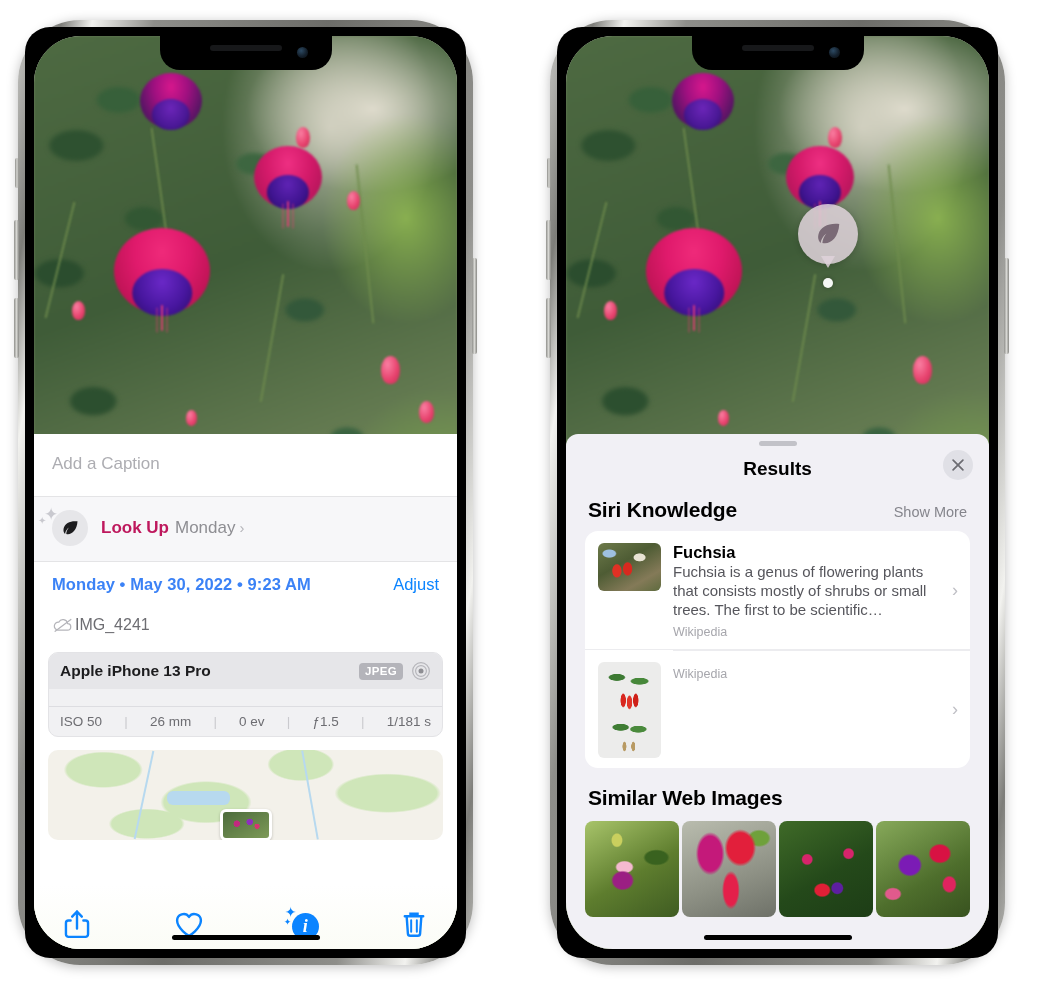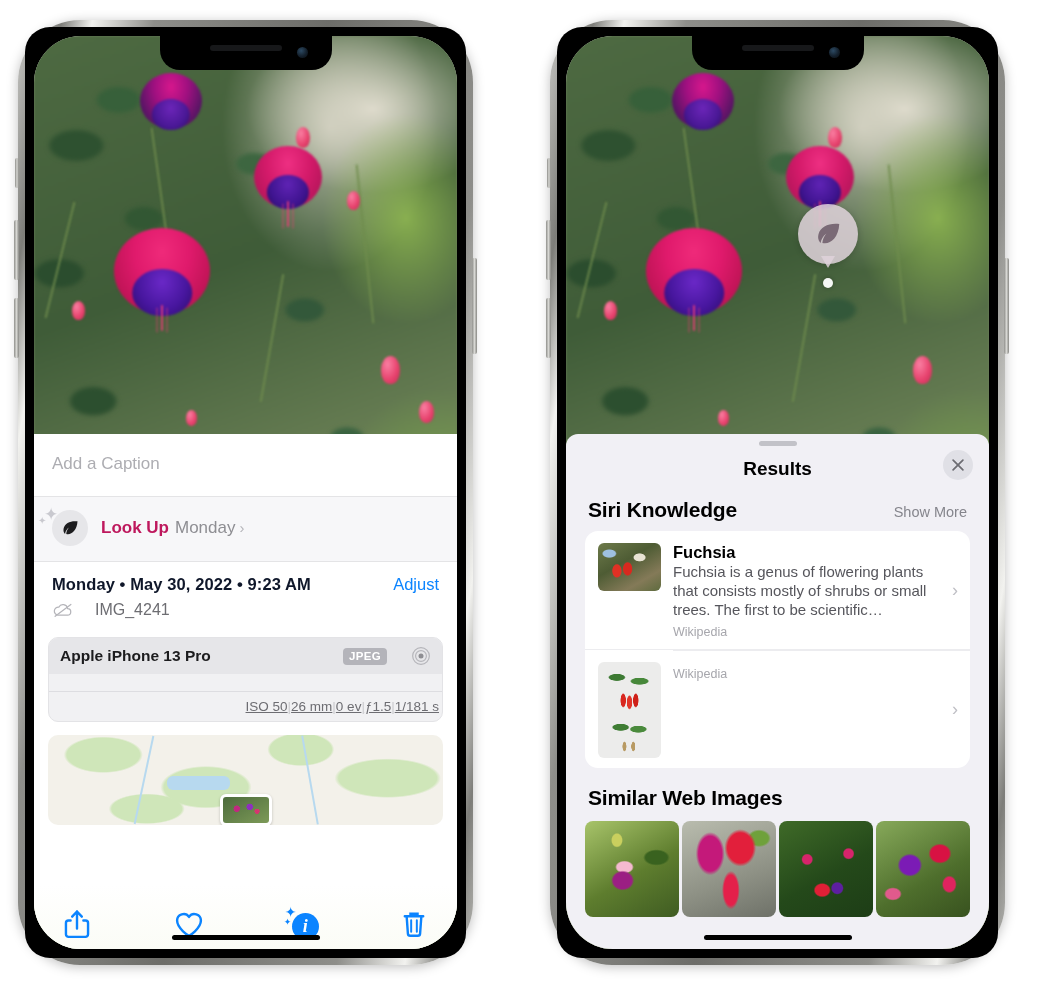--- a/index.html
+++ b/index.html
@@ -148,53 +148,53 @@
     position: absolute; color: #c9c9cf; font-size: 13px; line-height: 1;
   }
   .sp1 { top: -4px; left: -8px; font-size: 17px; }
   .sp2 { top: 6px; left: -14px; font-size: 10px; }
   .lookup-title { font-size: 17px; font-weight: 700; color: #be185d; }
   .lookup-sub   { font-size: 17px; font-weight: 400; color: #8e8e93; margin-left: 6px; }
   .chev-sm { color: #b5b5ba; font-size: 15px; margin-left: 4px; }
 
   .meta-block { padding: 13px 18px 10px 18px; background: #fff; }
   .meta-line1 { display: flex; align-items: baseline; justify-content: space-between; }
-  .meta-date  { font-size: 16.5px; font-weight: 700; color: #0f172a; letter-spacing: .1px; }
+  .meta-date  { font-size: 16.5px; font-weight: 700; color: #3b82f6; letter-spacing: .1px; }
   .meta-adjust{ font-size: 16.5px; color: #0b84ff; }
-  .meta-line2 { display: flex; align-items: center; gap: 21px; margin-top: 7px; }
+  .meta-line2 { display: flex; align-items: center; gap: 1px; margin-top: 22px; }
   .meta-file  { font-size: 16px; color: #6d6d72; }
   .nocloud { width: 22px; height: 16px; display: block; }
 
   .cam-card {
     margin: 8px 14px 0 14px; border-radius: 10px; overflow: hidden;
     background: #f1f1f3; border: 1px solid #e3e3e6;
   }
   .cam-head {
     display: flex; align-items: center; justify-content: space-between;
     padding: 8px 11px; background: #e6e6e9;
   }
   .cam-model { font-size: 15.5px; font-weight: 700; color: #1c1c1e; }
-  .cam-head-right { display: flex; align-items: center; gap: 24px; }
+  .cam-head-right { display: flex; align-items: center; gap: 8px; }
   .tag-jpeg {
     background: #b4b4ba; color: #fff; font-size: 11.5px; font-weight: 600;
     padding: 2.5px 6px; border-radius: 4px; letter-spacing: .3px;
   }
   .aperture-ic { width: 20px; height: 20px; display: block; }
   .cam-body { padding: 8px 11px 9px 11px; }
   .cam-l1 { font-size: 15.5px; color: #5b5b60; }
   .cam-l2row { display: flex; align-items: center; justify-content: space-between; margin-top: 4px; }
   .cam-l2 { font-size: 15.5px; color: #5b5b60; }
   .tag-vibrant {
     border: 1px solid #aeaeb3; color: #6b6b70; font-size: 11.5px;
     padding: 2.5px 9px; border-radius: 11px; letter-spacing: .4px;
   }
   .cam-foot {
-    display: flex; align-items: center; justify-content: flex-end;
-    border-top: 1px solid #dddde1; padding: 7px 3px;
-    font-size: 13.5px; color: #6d6d72; text-decoration: underline;
+    display: flex; align-items: center; justify-content: space-between;
+    border-top: 1px solid #dddde1; padding: 7px 11px;
+    font-size: 13.5px; color: #6d6d72;
   }
   .cam-foot .sep { color: #cacace; }
 
   .map-strip {
     margin: 13px 14px 0 14px; height: 90px; border-radius: 10px; overflow: hidden;
     position: relative;
     background:
       radial-gradient(ellipse 52px 24px at 14% 22%, #cfe6b9 0 70%, transparent 76%),
       radial-gradient(ellipse 60px 28px at 40% 58%, #cfe6b9 0 70%, transparent 76%),
       radial-gradient(ellipse 44px 22px at 64% 16%, #cfe6b9 0 70%, transparent 76%),

